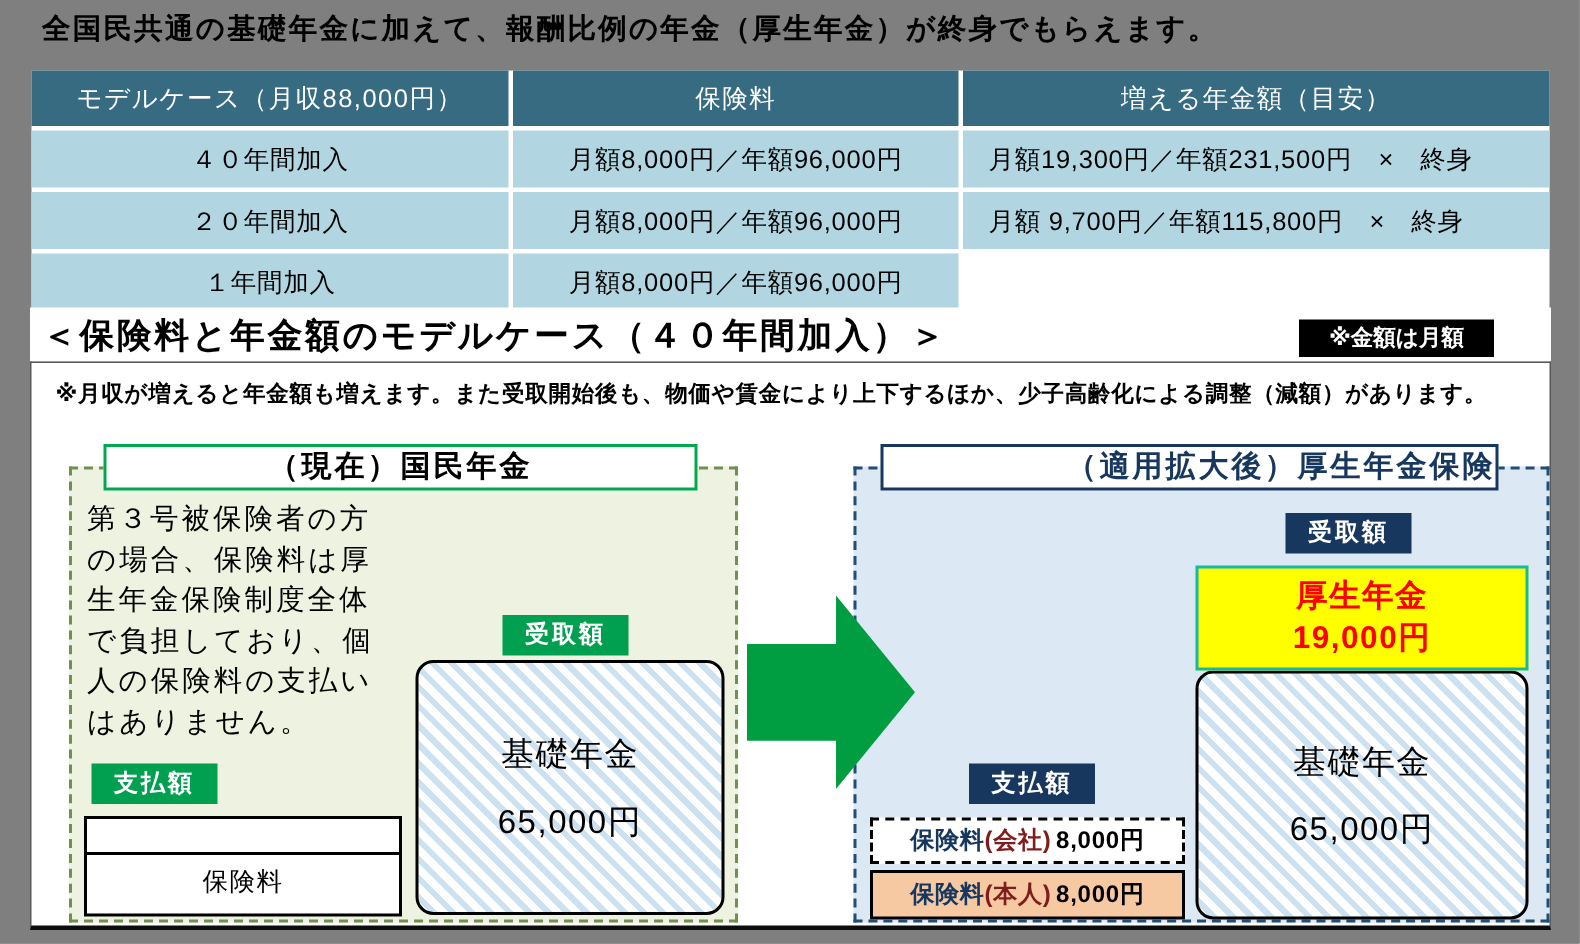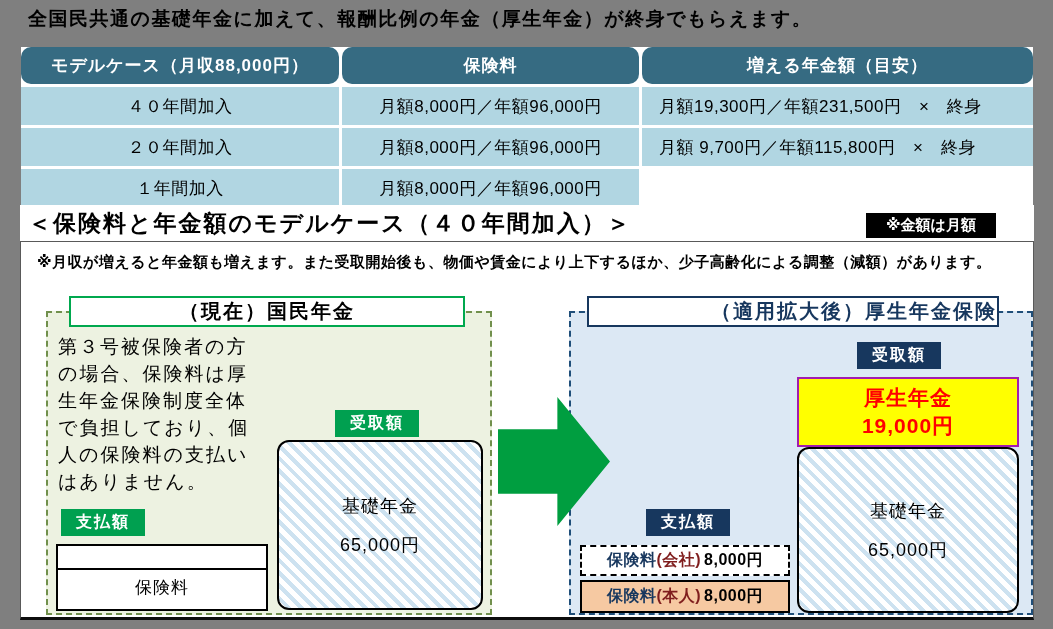--- a/index.html
+++ b/index.html
@@ -6,22 +6,22 @@
   html,body { background:#6e6e6e; }
   body { font-family:"Liberation Sans","DejaVu Sans",sans-serif; }
   .canvas { position:relative; width:1053px; height:629px; background:#7f7f7f; overflow:hidden; }
 
   .page-title { position:absolute; left:28px; top:6px; font-size:19px; font-weight:bold; color:#000; letter-spacing:1.5px; white-space:nowrap; }
 
   
   .table { position:absolute; left:21px; top:47px; width:1012px; display:grid;
            grid-template-columns:318px 297px 1fr; grid-template-rows:37px 38px 38px 38px;
            gap:3px; background:#ffffff; }
-  .th { background:#366b82; color:#fff; font-weight:bold; font-size:17px;
-        display:flex; align-items:center; justify-content:center; letter-spacing:1px; white-space:nowrap;border-radius:10px; }
+  .th { background:#366b82; color:#fff; font-weight:normal; font-size:17px;
+        display:flex; align-items:center; justify-content:center; letter-spacing:1px; white-space:nowrap; }
   .td { background:#b1d6e2; color:#000; font-size:17px;
         display:flex; align-items:center; justify-content:center; letter-spacing:0.5px; white-space:nowrap; }
   .td.c-increase { justify-content:flex-start; padding-left:17px; }
 
   
   .strip { position:absolute; left:20px; top:205px; width:1014px; height:36px; background:#fff; display:flex; align-items:center; }
   .strip-heading { font-size:23px; font-weight:bold; letter-spacing:2px; padding-left:8px; color:#000; white-space:nowrap; }
   .strip-badge { position:absolute; left:846px; top:8px; background:#000; color:#fff; font-size:15px; font-weight:bold;
                  padding:3px 20px; white-space:nowrap; }
 
@@ -42,32 +42,32 @@
            display:flex; align-items:center; justify-content:center; letter-spacing:2px; }
   .badge.green { background:#00a050; }
   .badge.navy  { background:#17375e; }
 
   .desc { position:absolute; left:10px; top:20px; font-size:19px; line-height:27px; letter-spacing:2px;
           white-space:pre-line; color:#000; font-weight:500; }
 
   .hatch { position:absolute; border:2px solid #000; border-radius:12px;
            background:repeating-linear-gradient(45deg,#ffffff 0 5px,#cde2f0 5px 9px);
            display:flex; flex-direction:column; align-items:center; justify-content:center;
-           font-size:18px; color:#000; gap:15px; letter-spacing:1px; }
+           font-size:22px; color:#000; gap:15px; letter-spacing:1px; }
   .hatch.h-left  { left:229px; top:127px; width:206px; height:170px; }
   .hatch.h-right { left:226px; top:134px; width:222px; height:166px; }
 
   .premium-empty { position:absolute; left:8px; top:231px; width:212px; height:67px; background:#fff; border:2px solid #000; }
   .premium-empty .line { position:absolute; left:0; right:0; top:22px; border-top:2px solid #000; }
   .premium-empty .label { position:absolute; top:30px; width:100%; text-align:center; font-size:17px; letter-spacing:1px; color:#000; }
 
   .arrow { position:absolute; left:477px; top:155px; width:112px; height:129px; background:#009e40;
            clip-path:polygon(0 25%,53% 25%,53% 0,100% 50%,53% 100%,53% 75%,0 75%); z-index:3; }
 
-  .yellow-box { position:absolute; left:226px; top:64px; width:222px; height:70px; background:#ffff00; border:2px solid #a21caf;
+  .yellow-box { position:absolute; left:226px; top:64px; width:222px; height:70px; background:#ffff00; border:2px solid #14b8a6;
                 display:flex; flex-direction:column; align-items:center; justify-content:center;
                 color:#ff0000; font-weight:bold; font-size:21px; line-height:28px; letter-spacing:1px; z-index:1; }
 
   .prem-row { position:absolute; width:210px; left:9px; height:31px; display:flex; align-items:center; justify-content:center;
               font-size:16px; font-weight:bold; white-space:nowrap; letter-spacing:0.5px; }
   .prem-company { top:232px; background:#fff; border:2px dashed #000; }
   .prem-self    { top:267px; height:33px; background:#f6c9a2; border:2px solid #000; }
   .prem-label  { color:#17375e; }
   .prem-who    { color:#7f1d1d; }
   .prem-amount { color:#000; margin-left:3px; }

